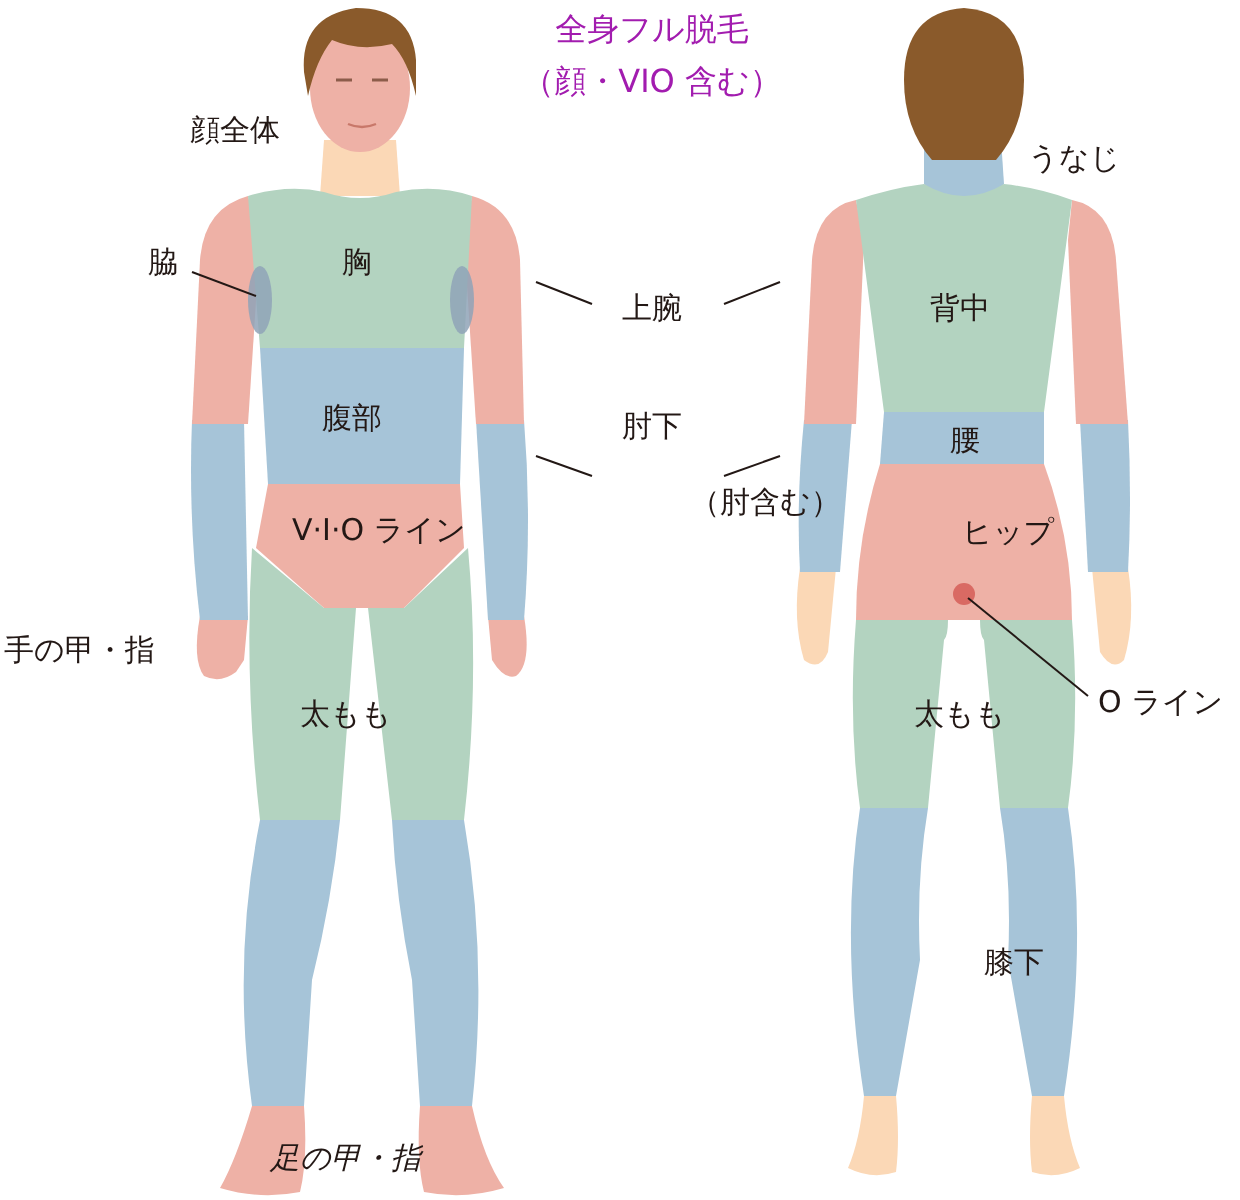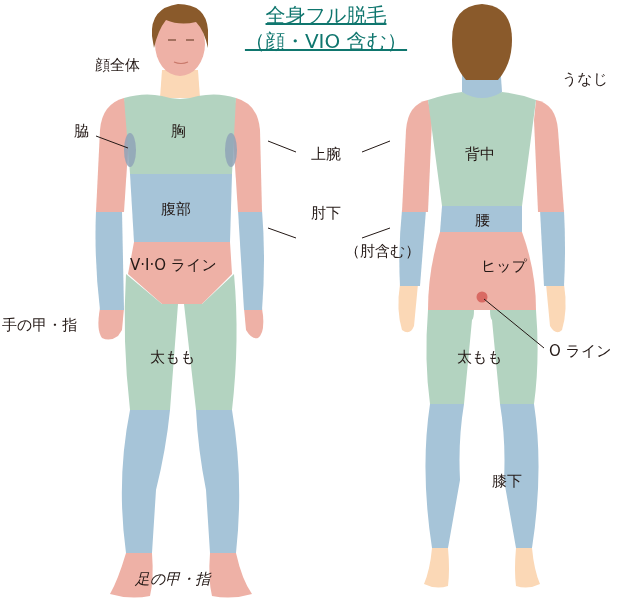--- a/index.html
+++ b/index.html
@@ -1,20 +1,20 @@
 <!DOCTYPE html>
 <html><head>
 <meta charset="utf-8">
 <style>
   html,body{margin:0;padding:0;background:#ffffff;}
   body{width:620px;height:600px;position:relative;overflow:hidden;font-family:"DejaVu Sans","Liberation Sans",sans-serif;color:#231815;}
   #stage{position:absolute;left:0;top:0;width:620px;height:600px;}
   svg{position:absolute;left:0;top:0;}
   .lbl{position:absolute;font-size:15px;line-height:18px;white-space:nowrap;color:#231815;}
-  .title{position:absolute;left:226px;top:2px;width:200px;text-align:center;font-size:20px;line-height:26px;color:#0f766e;text-decoration:underline;}
+  .title{position:absolute;left:226px;top:2px;width:200px;text-align:center;font-size:16px;line-height:26px;color:#a21caf;}
 </style>
 </head>
 <body>
 
 <div id="stage">
 
   <svg width="620" height="600" viewBox="0 0 620 600">
 
     <g>
 
@@ -97,29 +97,29 @@
 
   <div class="title">
     <div>全身フル脱毛</div>
     <div>（顔・VIO 含む）</div>
   </div>
 
   <div class="lbl" style="left:95px;top:56px;">顔全体</div>
   <div class="lbl" style="left:74px;top:122px;">脇</div>
   <div class="lbl" style="left:171px;top:122px;">胸</div>
   <div class="lbl" style="left:161px;top:200px;">腹部</div>
-  <div class="lbl" style="left:130px;top:256px;">V·I·O ライン</div>
+  <div class="lbl" style="left:130px;top:256px;padding-left:16px;">V·I·O ライン</div>
   <div class="lbl" style="left:2px;top:316px;">手の甲・指</div>
   <div class="lbl" style="left:150px;top:348px;">太もも</div>
   <div class="lbl" style="left:135px;top:570px;font-style:italic;">足の甲・指</div>
 
   <div class="lbl" style="left:311px;top:145px;">上腕</div>
   <div class="lbl" style="left:311px;top:204px;">肘下</div>
   <div class="lbl" style="left:306px;top:242px;margin-left:39px;">（肘含む）</div>
 
-  <div class="lbl" style="left:514px;top:70px;margin-left:48px;">うなじ</div>
+  <div class="lbl" style="left:514px;top:70px;">うなじ</div>
   <div class="lbl" style="left:465px;top:145px;">背中</div>
   <div class="lbl" style="left:475px;top:211px;">腰</div>
   <div class="lbl" style="left:458px;top:257px;margin-left:23px;">ヒップ</div>
   <div class="lbl" style="left:549px;top:342px;">O ライン</div>
   <div class="lbl" style="left:457px;top:348px;">太もも</div>
   <div class="lbl" style="left:465px;top:472px;margin-left:27px;">膝下</div>
 </div>
 
 </body></html>

